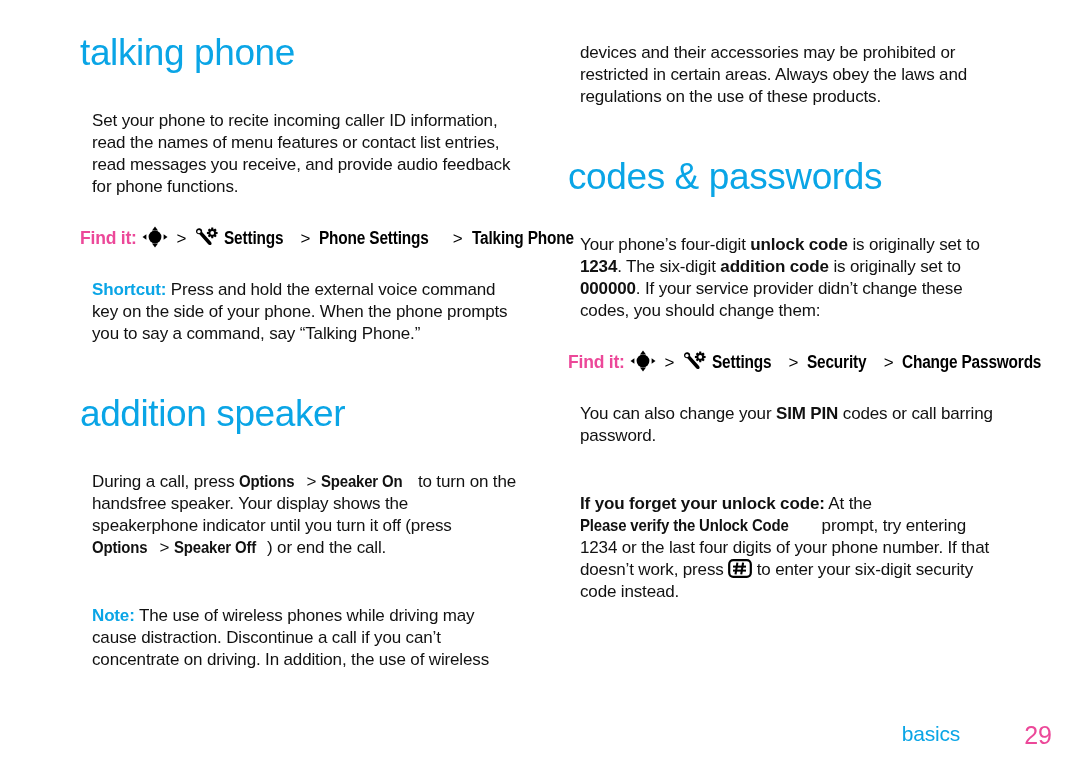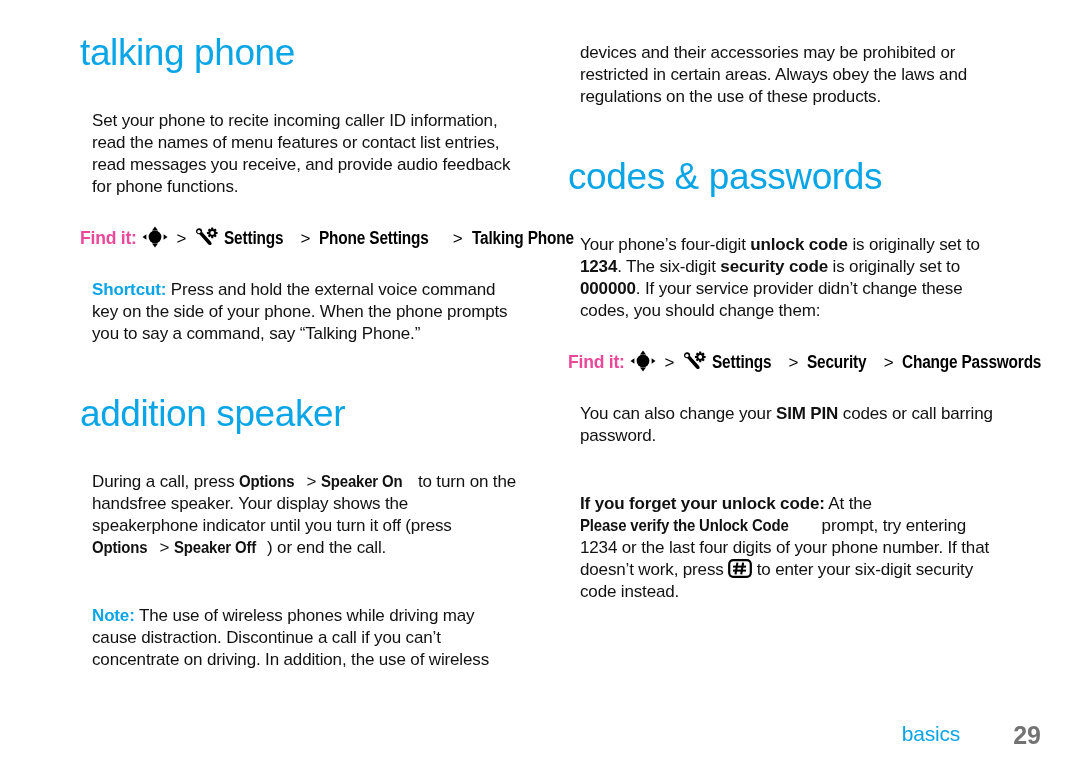--- a/index.html
+++ b/index.html
@@ -107,25 +107,25 @@
     right: 120px;
     bottom: 6px;
     font-size: 21px;
     color: #0aa5e6;
     font-family: "Liberation Sans", sans-serif;
     font-weight: 400;
     letter-spacing: -0.2px;
   }
   .footer-pageno {
     position: absolute;
-    right: 39px;
+    right: 28px;
     bottom: 2px;
     font-size: 25px;
-    font-weight: bold;
-    color: #737373;
+    font-weight: normal;
+    color: #ec4899;
     font-family: "Liberation Sans", sans-serif;
   }
 </style>
 </head>
 <body>
 
 <div class="page">
 
   <div class="column col-left">
 
@@ -195,21 +195,21 @@
 
     <p class="para">devices and their accessories may be prohibited or restricted in certain areas. Always obey the laws and regulations on the use of these products.</p>
 
     <div class="gap-l"></div>
 
     <h1 class="section-heading">codes &amp; passwords</h1>
 
     <div class="gap-m"></div>
 
     <p class="para">
-      <span>Your phone’s four-digit </span><b>unlock code</b><span> is originally set to </span><b>1234</b><span>. The six-digit </span><b>security code</b><span> is originally set to </span><b>000000</b><span>. If your service provider didn’t change these codes, you should change them:</span>
+      <span>Your phone’s four-digit </span><b>unlock code</b><span> is originally set to </span><b>1234</b><span>. The six-digit </span><b>addition code</b><span> is originally set to </span><b>000000</b><span>. If your service provider didn’t change these codes, you should change them:</span>
     </p>
 
     <div class="gap-s"></div>
 
     <p class="find-it">
       <span class="label">Find it:</span>
       <span class="icon nav-icon">
         <svg viewBox="0 0 26 22" width="26" height="22" aria-hidden="true">
           <circle cx="13" cy="11" r="6.4" fill="#000"></circle>
           <polygon points="13,0.5 16,4.4 10,4.4" fill="#000"></polygon>

